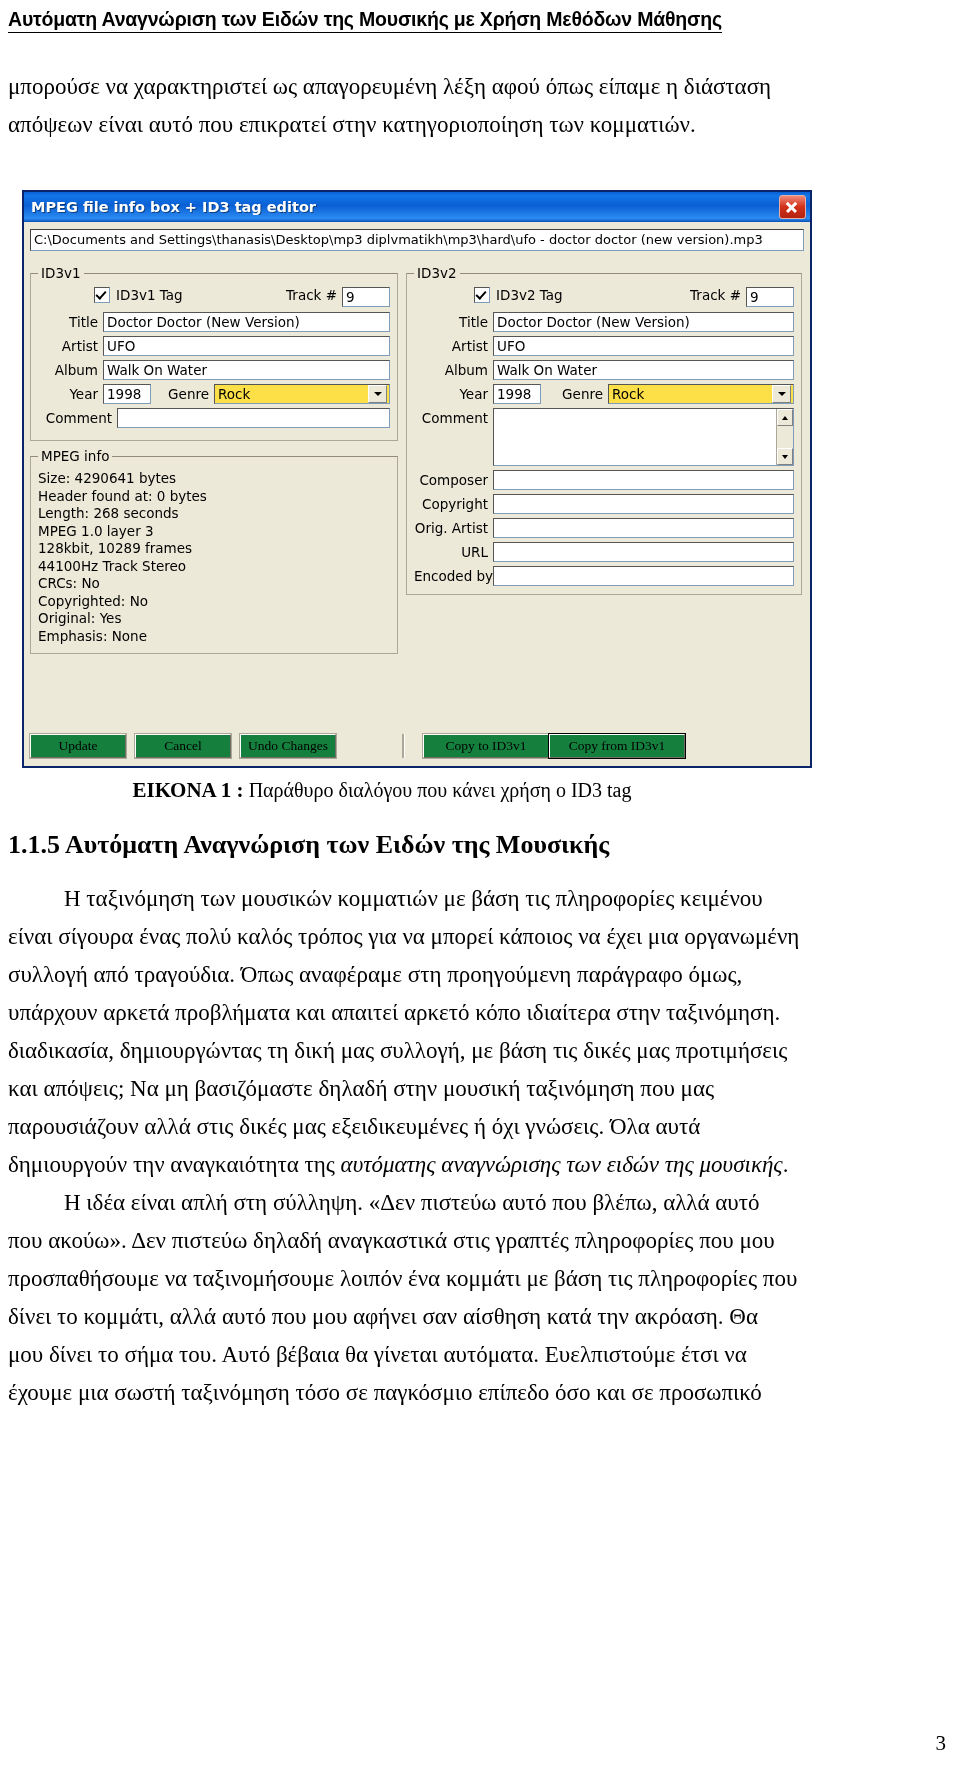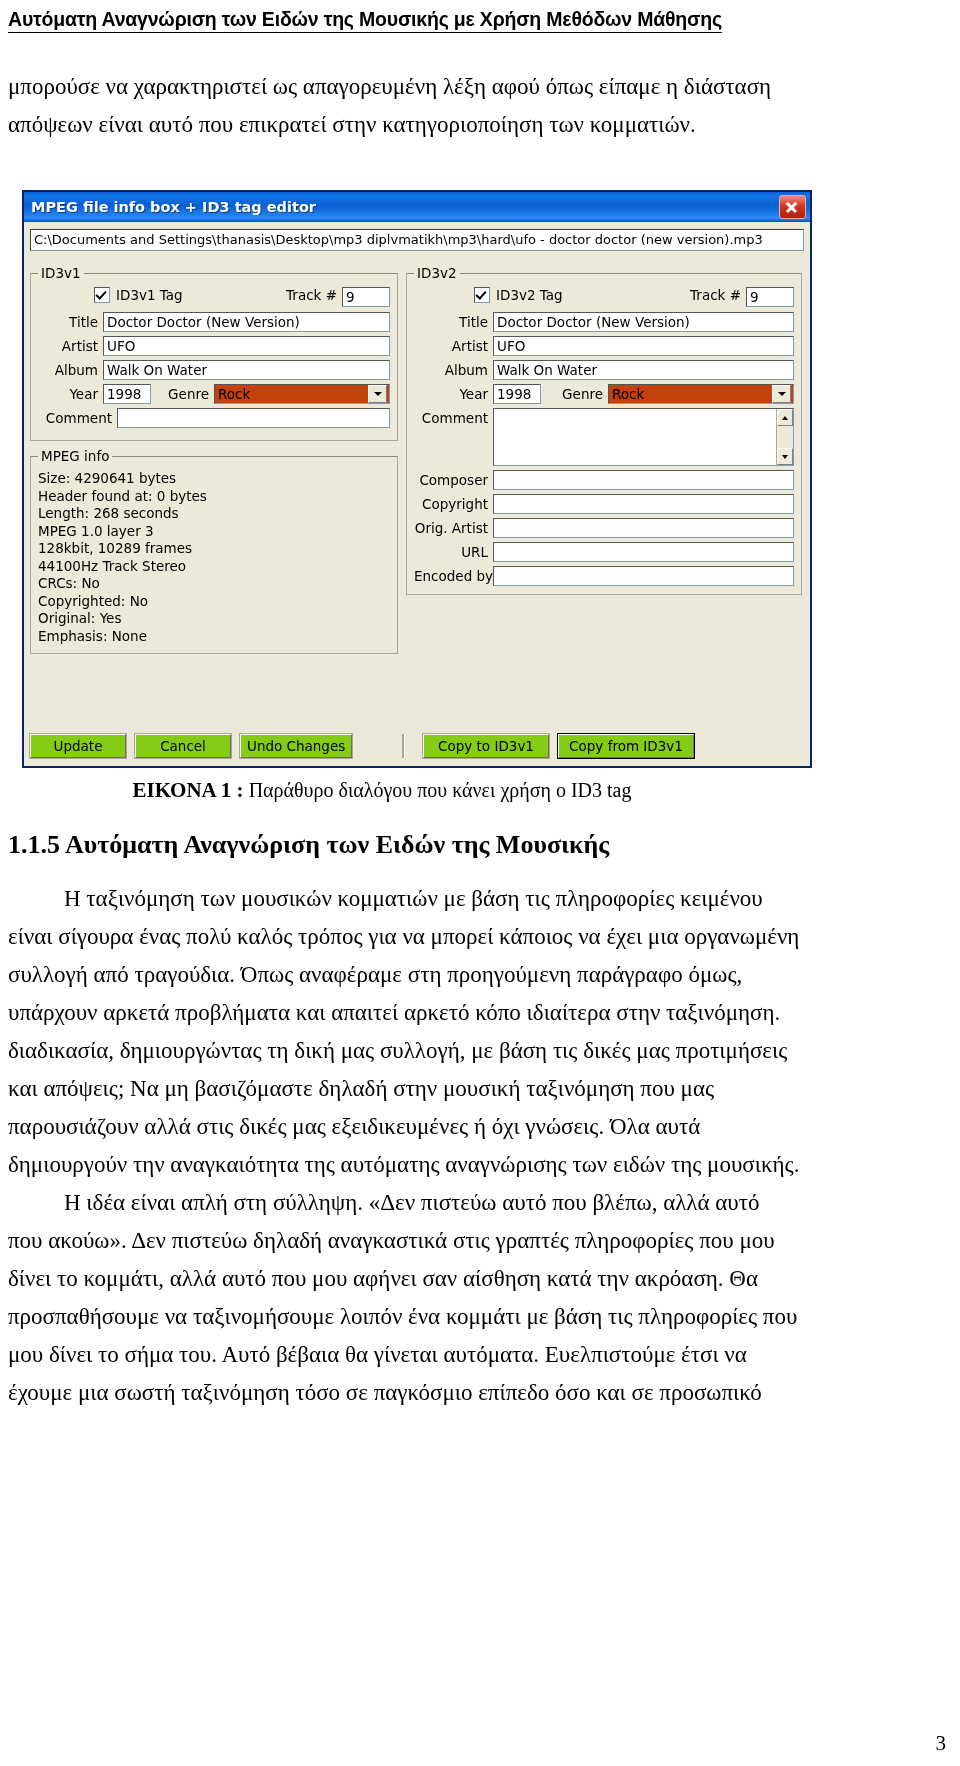--- a/index.html
+++ b/index.html
@@ -190,21 +190,21 @@
     border: solid #000;
     border-width: 0 2px 2px 0;
     transform: rotate(42deg);
   }
   .chk-label { font-size: 13.5px; margin-right: 10px; }
   .track-label { font-size: 13.5px; margin-right: 5px; }
 
   .combo {
     flex: 1;
     height: 20px;
-    background: #c2410c;
+    background: #fde047;
     border: 1px solid #7f9db9;
     border-top-color: #555; border-left-color: #555;
     font-size: 13.5px;
     line-height: 18px;
     padding: 0 3px;
     box-sizing: border-box;
     display: flex;
     align-items: center;
     position: relative;
   }
@@ -272,33 +272,34 @@
 
   .btnrow {
     position: absolute;
     left: 6px;
     right: 6px;
     bottom: 8px;
     display: flex;
     align-items: center;
   }
   .btnrow .left-btns { display: flex; gap: 9px; width: 368px; }
-  .btnrow .right-btns { display: flex; gap: 9px; margin-left: 14px; border-radius: 8px; }
+  .btnrow .right-btns { display: flex; margin-left: 14px; border-radius: 8px; }
   .btn {
-    background: #84cc16;
+    background: #15803d;
     border: 1px solid #fff;
     border-right-color: #716f64;
     border-bottom-color: #716f64;
     box-shadow: 1px 1px 0 #000 inset0;
     font-size: 13.5px;
     padding: 3px 6px;
     min-width: 96px;
     text-align: center;
     box-sizing: border-box;
     outline: 1px solid #aca899;
+    font-family: Liberation Serif, serif;
   }
   .btn.focused {
     outline: 1.5px solid #000;
   }
   .vsep {
     width: 2px;
     background: #aca899;
     border-right: 1px solid #fff;
     align-self: stretch;
     margin: 0 4px;
@@ -328,21 +329,21 @@
   .body-block {
     position: absolute;
     left: 8px;
     top: 880px;
     width: 944px;
     font-size: 23px;
     line-height: 38px;
     text-align: justify;
   }
   .body-block .line { display: block; white-space: nowrap; }
-  .ital { }
+  .ital { font-style: italic; }
 
   
   .page-num {
     position: absolute;
     right: 14px;
     bottom: 10px;
     font-size: 21px;
   }
 </style>
 </head>
@@ -542,19 +543,19 @@
   <span class="line" style="text-indent:56px">Η ταξινόμηση των μουσικών κομματιών με βάση τις πληροφορίες κειμένου</span>
   <span class="line">είναι σίγουρα ένας πολύ καλός τρόπος για να μπορεί κάποιος να έχει μια οργανωμένη</span>
   <span class="line">συλλογή από τραγούδια. Όπως αναφέραμε στη προηγούμενη παράγραφο όμως,</span>
   <span class="line">υπάρχουν αρκετά προβλήματα και απαιτεί αρκετό κόπο ιδιαίτερα στην ταξινόμηση.</span>
   <span class="line">διαδικασία, δημιουργώντας τη δική μας συλλογή, με βάση τις δικές μας προτιμήσεις</span>
   <span class="line">και απόψεις; Να μη βασιζόμαστε δηλαδή στην μουσική ταξινόμηση που μας</span>
   <span class="line">παρουσιάζουν αλλά στις δικές μας εξειδικευμένες ή όχι γνώσεις. Όλα αυτά</span>
   <span class="line"><span>δημιουργούν την αναγκαιότητα της </span><span class="ital">αυτόματης αναγνώρισης των ειδών της μουσικής</span><span>.</span></span>
   <span class="line" style="text-indent:56px">Η ιδέα είναι απλή στη σύλληψη. «Δεν πιστεύω αυτό που βλέπω, αλλά αυτό</span>
   <span class="line">που ακούω». Δεν πιστεύω δηλαδή αναγκαστικά στις γραπτές πληροφορίες που μου</span>
+  <span class="line">προσπαθήσουμε να ταξινομήσουμε λοιπόν ένα κομμάτι με βάση τις πληροφορίες που</span>
   <span class="line">δίνει το κομμάτι, αλλά αυτό που μου αφήνει σαν αίσθηση κατά την ακρόαση. Θα</span>
-  <span class="line">προσπαθήσουμε να ταξινομήσουμε λοιπόν ένα κομμάτι με βάση τις πληροφορίες που</span>
   <span class="line">μου δίνει το σήμα του. Αυτό βέβαια θα γίνεται αυτόματα. Ευελπιστούμε έτσι να</span>
   <span class="line">έχουμε μια σωστή ταξινόμηση τόσο σε παγκόσμιο επίπεδο όσο και σε προσωπικό</span>
 </div>
 
 <div class="page-num">3</div>
 
 </body></html>

